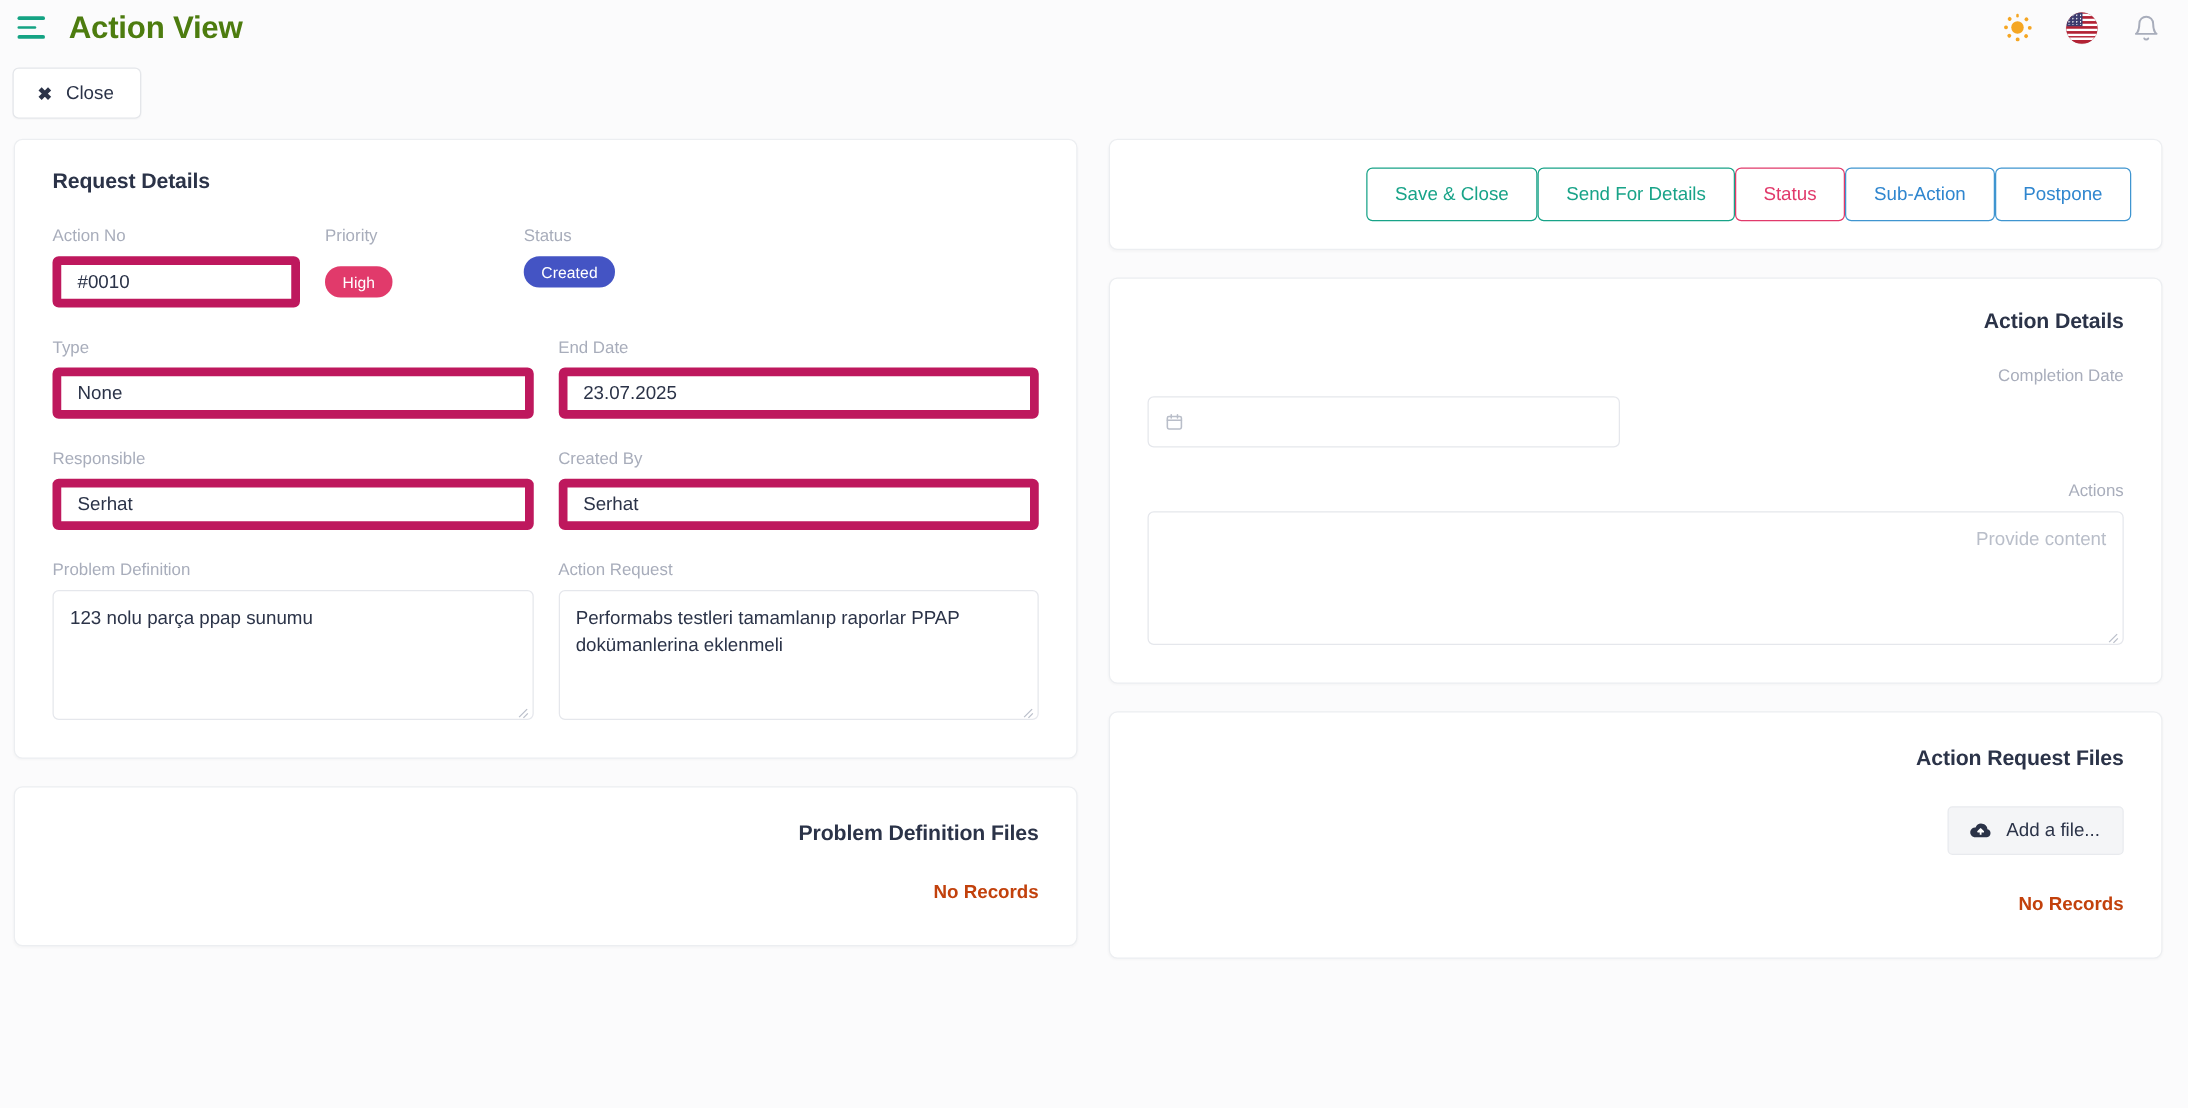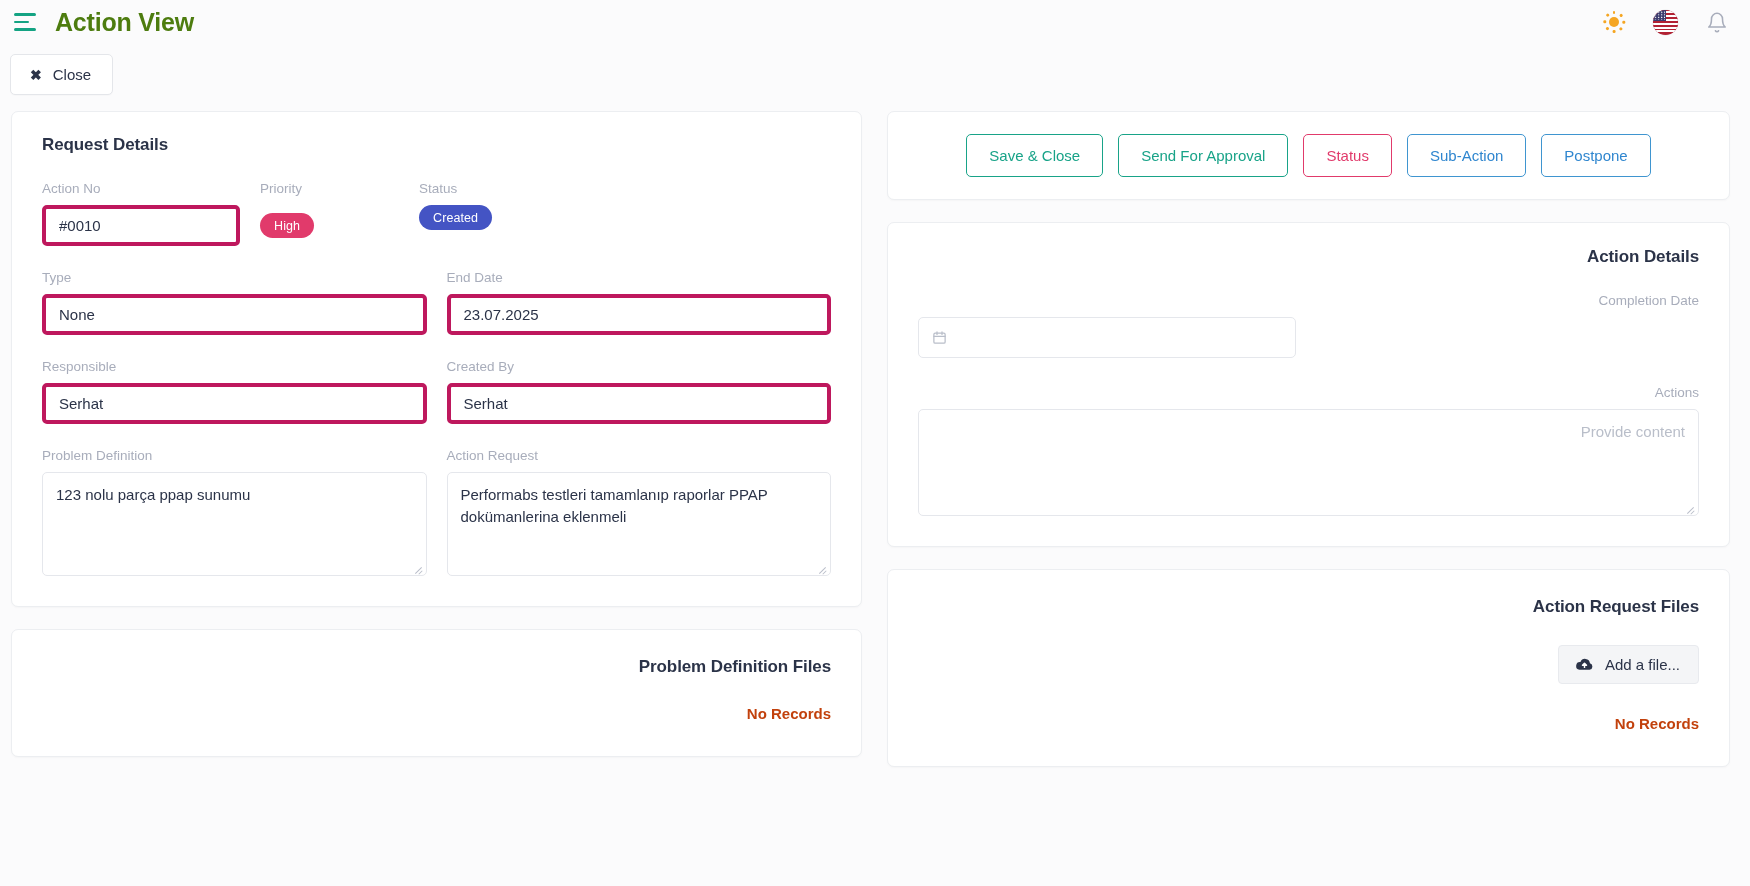--- a/index.html
+++ b/index.html
@@ -93,21 +93,21 @@
     letter-spacing: -0.1px;
   }
 
   .field-label {
     font-size: 13.5px; color: #a8adbb; font-weight: normal;
     margin-bottom: 9px; display: block;
   }
 
   .input {
     width: 100%; height: 41px;
-    border: 4px solid #be185d; border-radius: 5px;
+    border: 7px solid #be185d; border-radius: 5px;
     background: #fff; padding: 0 13px;
     font-family: "Liberation Sans", sans-serif;
     font-size: 15px; color: #2b3348;
     display: flex; align-items: center;
   }
   .textarea {
     width: 100%; height: 104px;
     border: 1px solid #e5e7ec; border-radius: 5px;
     background: #fff; padding: 11px 13px;
     font-size: 15px; color: #2b3348; line-height: 1.47;
@@ -147,21 +147,21 @@
     display: inline-flex; align-items: center; gap: 11px;
     background: #f4f5f7; border: 1px solid #e8eaee; border-radius: 4px;
     padding: 10px 18px 10px 16px;
     font-size: 15px; color: #2b3348; cursor: pointer;
     margin-bottom: 31px;
   }
 
   
   .actions-card-body {
     padding: 22px 24px 22px 24px;
-    display: flex; justify-content: center; gap: 15px;
+    display: flex; justify-content: flex-end; 
   }
   .obtn {
     background: #fff; border: 1px solid; border-radius: 5px;
     padding: 12px 22px; font-size: 15px; cursor: pointer;
     font-family: "Liberation Sans", sans-serif; white-space: nowrap;
   }
   .obtn.teal   { border-color: #18a388; color: #18a388; }
   .obtn.crimson{ border-color: #e13a6b; color: #e13a6b; }
   .obtn.blue   { border-color: #3f95d0; color: #2f86cf; }
 
@@ -311,21 +311,21 @@
       </div>
     </div>
 
   </div>
 
   <div class="col-right">
 
     <div class="card">
       <div class="actions-card-body" id="action-buttons-row">
           <button class="obtn teal">Save &amp; Close</button>
-          <button class="obtn teal">Send For Approval</button>
+          <button class="obtn teal">Send For Details</button>
           <button class="obtn crimson">Status</button>
           <button class="obtn blue">Sub-Action</button>
           <button class="obtn blue">Postpone</button>
         </div>
     </div>
 
     <div class="card">
       <div class="ad-body">
         <div class="card-title ad-title">Action Details</div>
 

